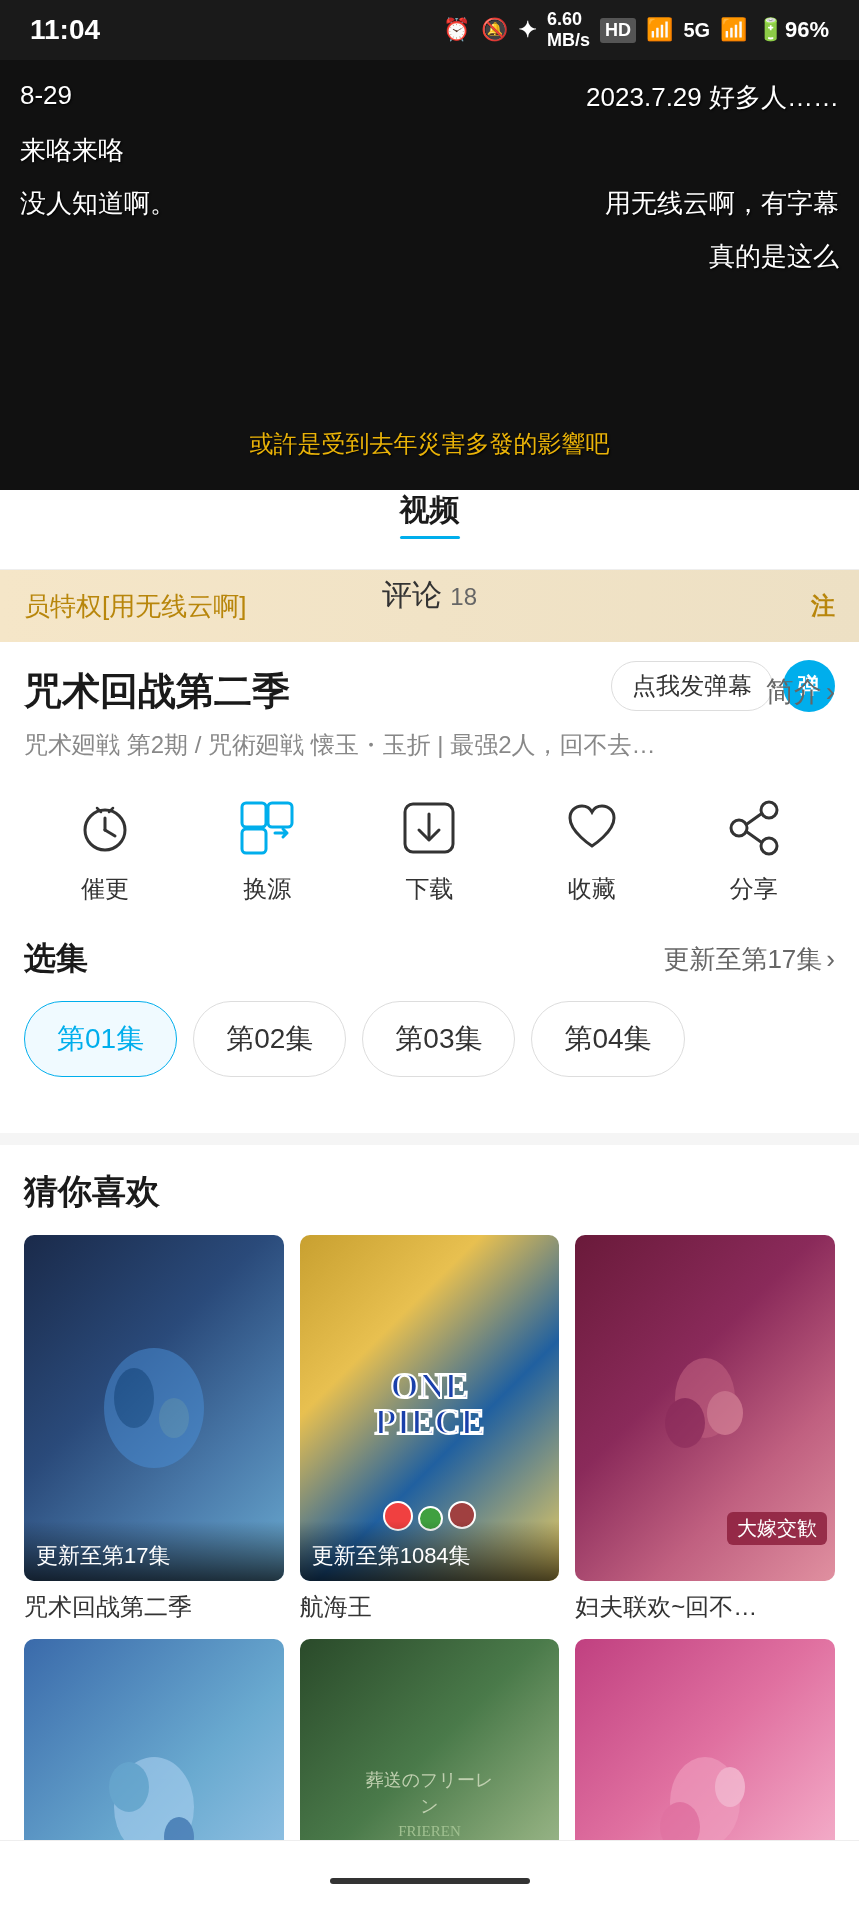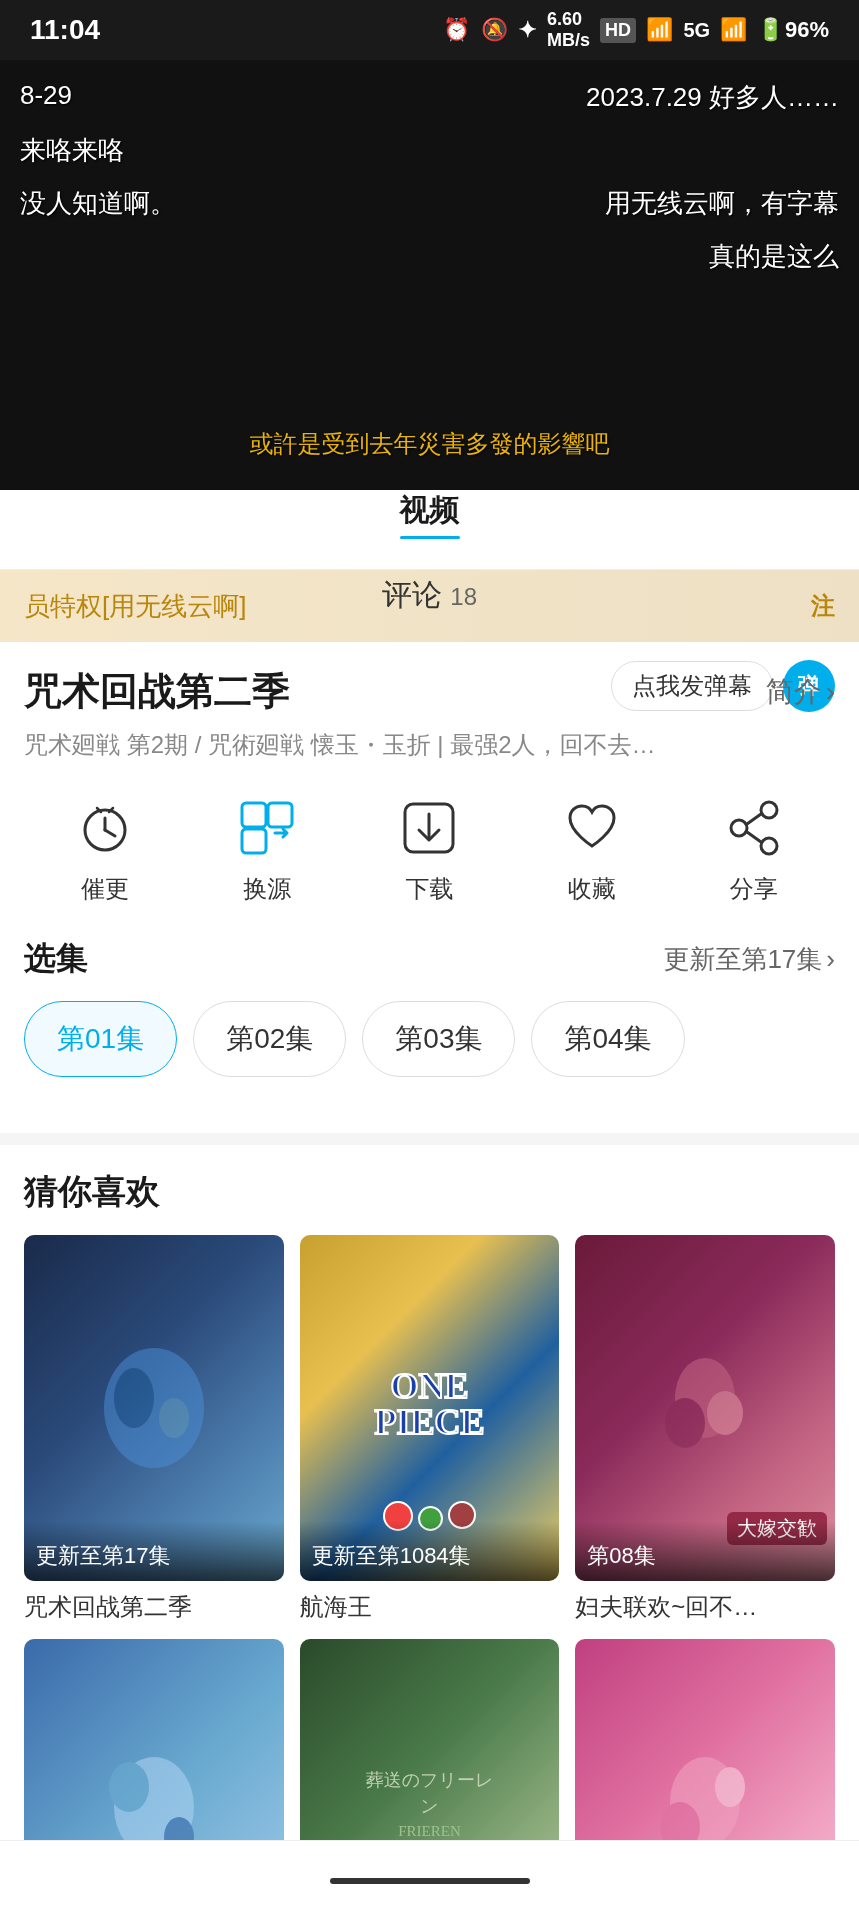--- a/index.html
+++ b/index.html
@@ -550,23 +550,20 @@
     <div class="anime-card">
       <div class="anime-thumb">
         <div class="thumb-bg thumb-adult">
           <svg width="110" height="130" viewBox="0 0 110 130" fill="none" style="position:absolute;opacity:0.6;">
             <ellipse cx="55" cy="55" rx="30" ry="40" fill="#c06080"></ellipse>
             <ellipse cx="35" cy="80" rx="20" ry="25" fill="#8a2a5a"></ellipse>
             <ellipse cx="75" cy="70" rx="18" ry="22" fill="#e090a0"></ellipse>
           </svg>
           <div style="position:absolute;bottom:36px;right:8px;background:rgba(140,30,60,0.85);color:white;font-size:20px;padding:3px 10px;border-radius:6px;">大嫁交歓</div>
         </div>
-        <div class="thumb-badge">
-          <span>第08集</span>
-        </div>
       </div>
       <div class="anime-name">妇夫联欢~回不…</div>
     </div>
 
     <div class="anime-card">
       <div class="anime-thumb">
         <div class="thumb-bg thumb-sky">
           <svg width="110" height="130" viewBox="0 0 110 130" fill="none" style="position:absolute;opacity:0.6;">
             <ellipse cx="55" cy="60" rx="40" ry="50" fill="#aad0f0"></ellipse>
             <ellipse cx="30" cy="40" rx="20" ry="25" fill="#6aaad0"></ellipse>

